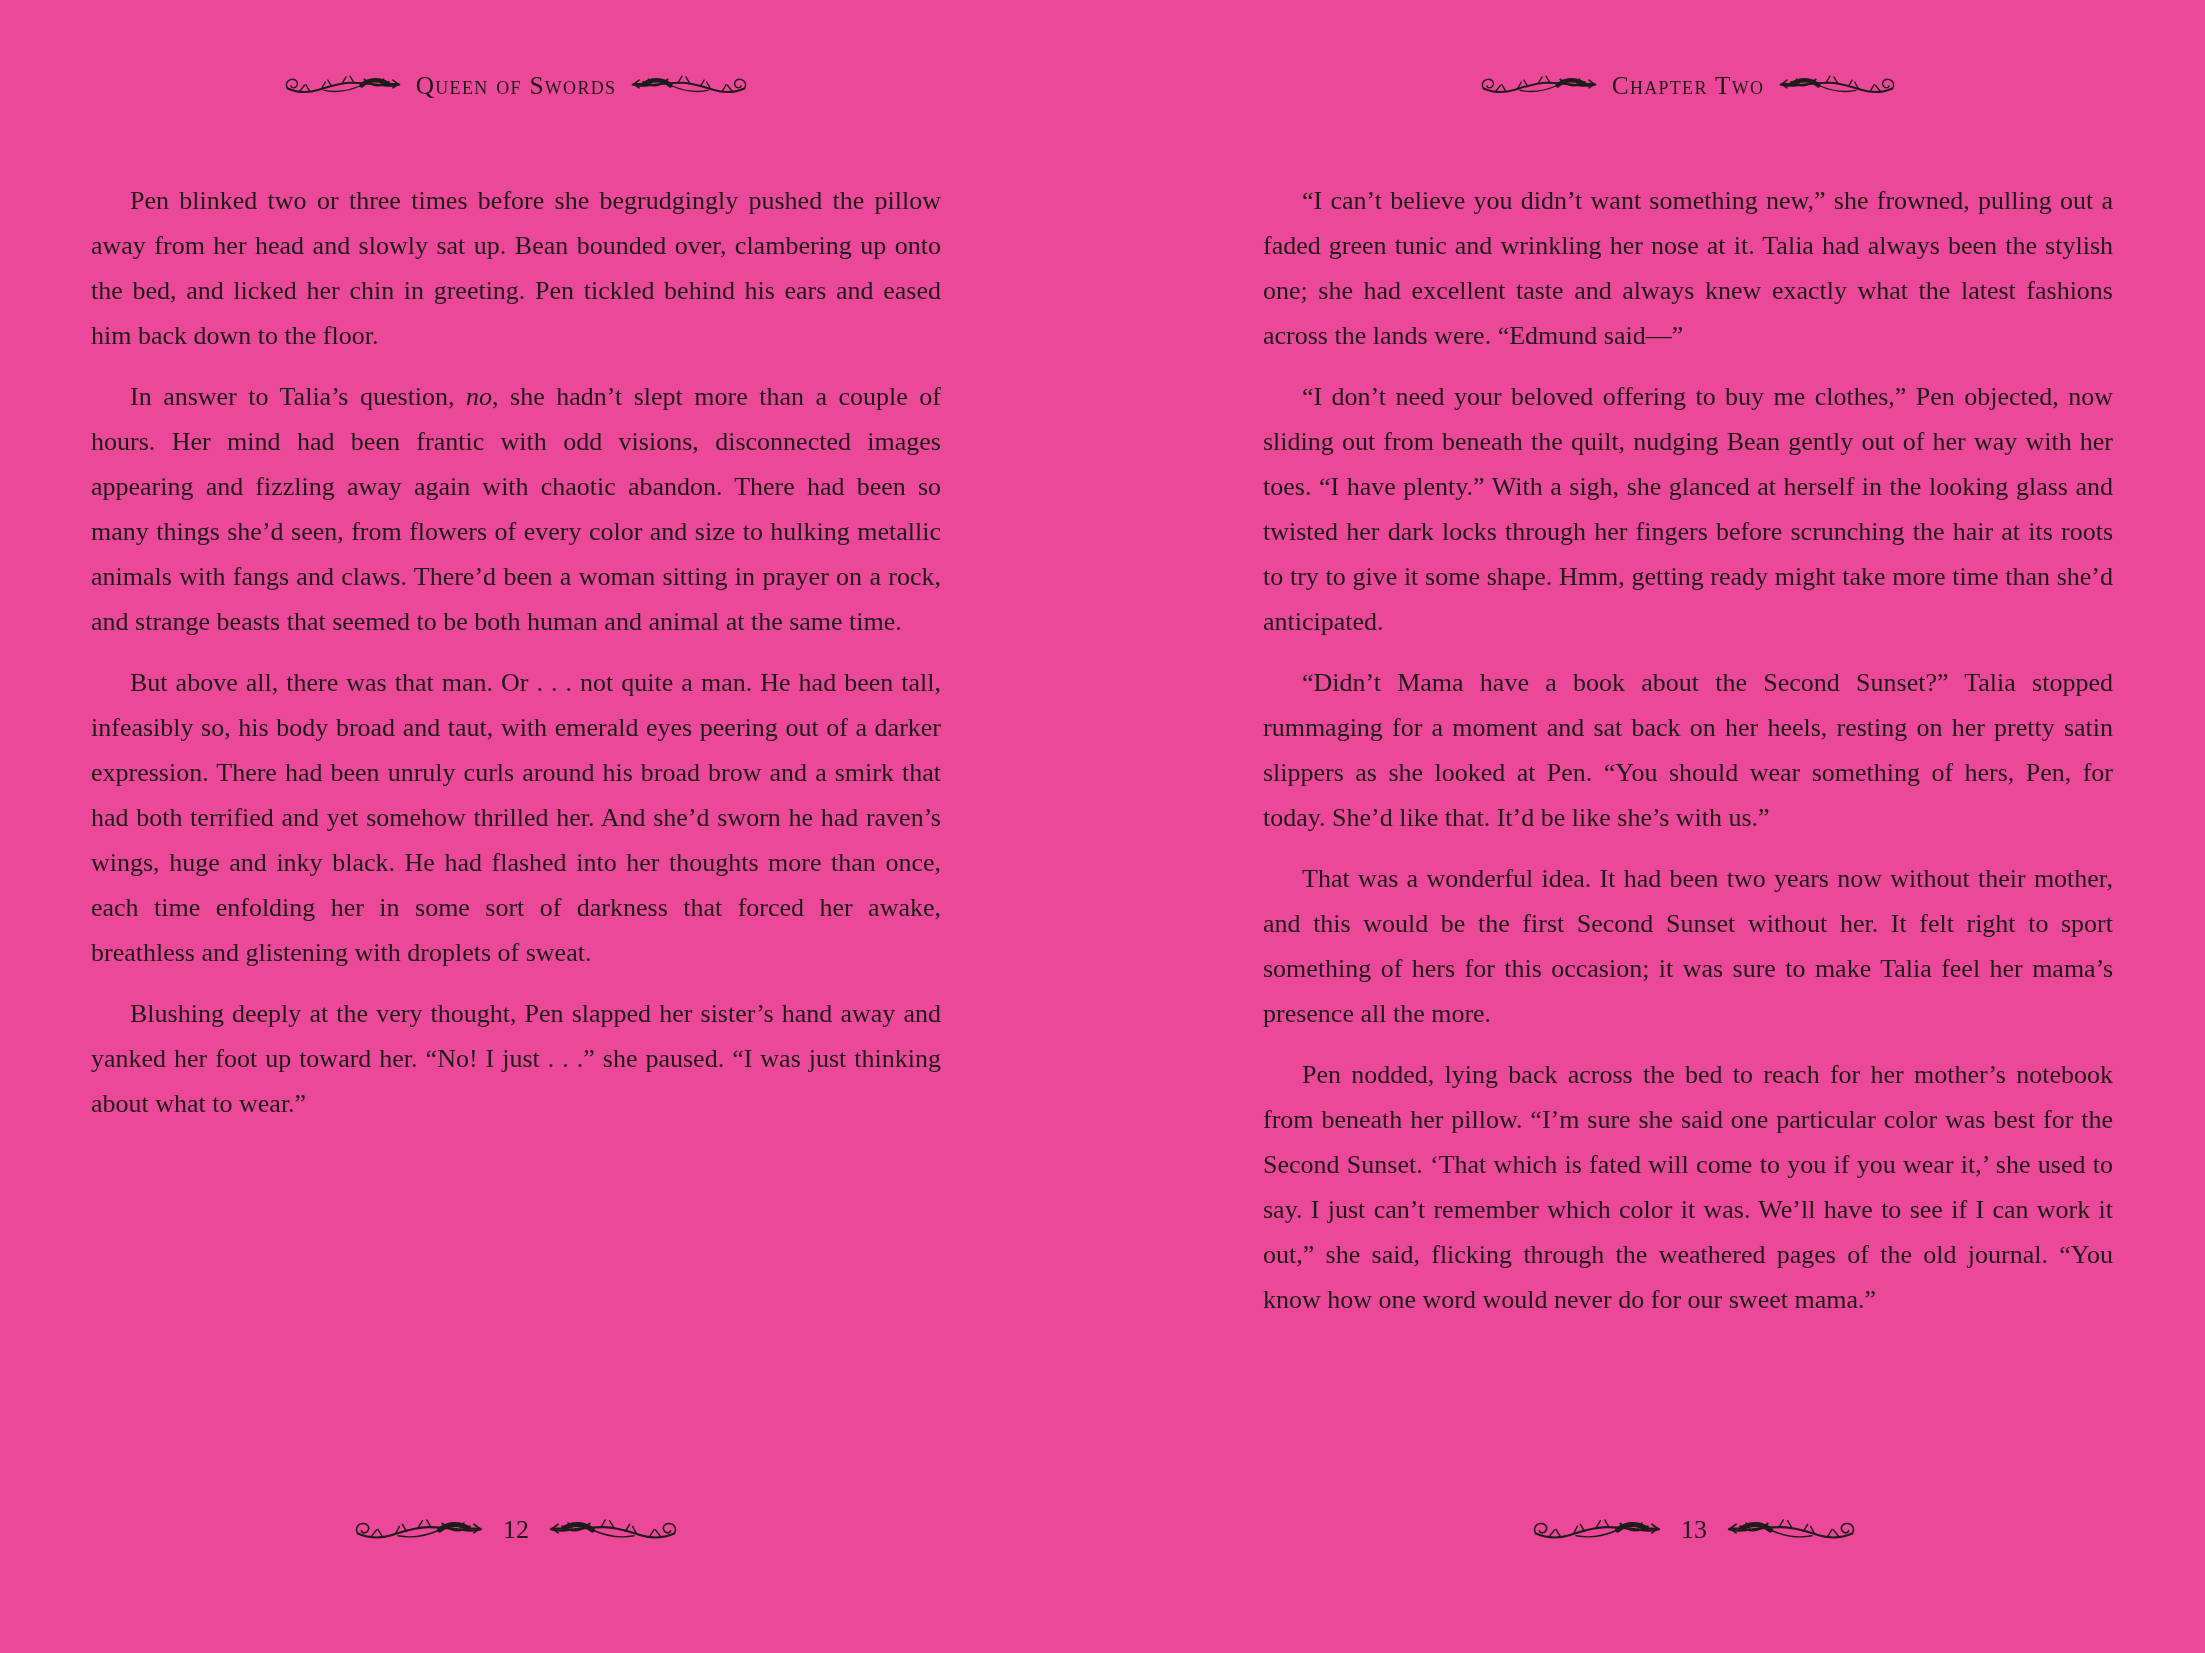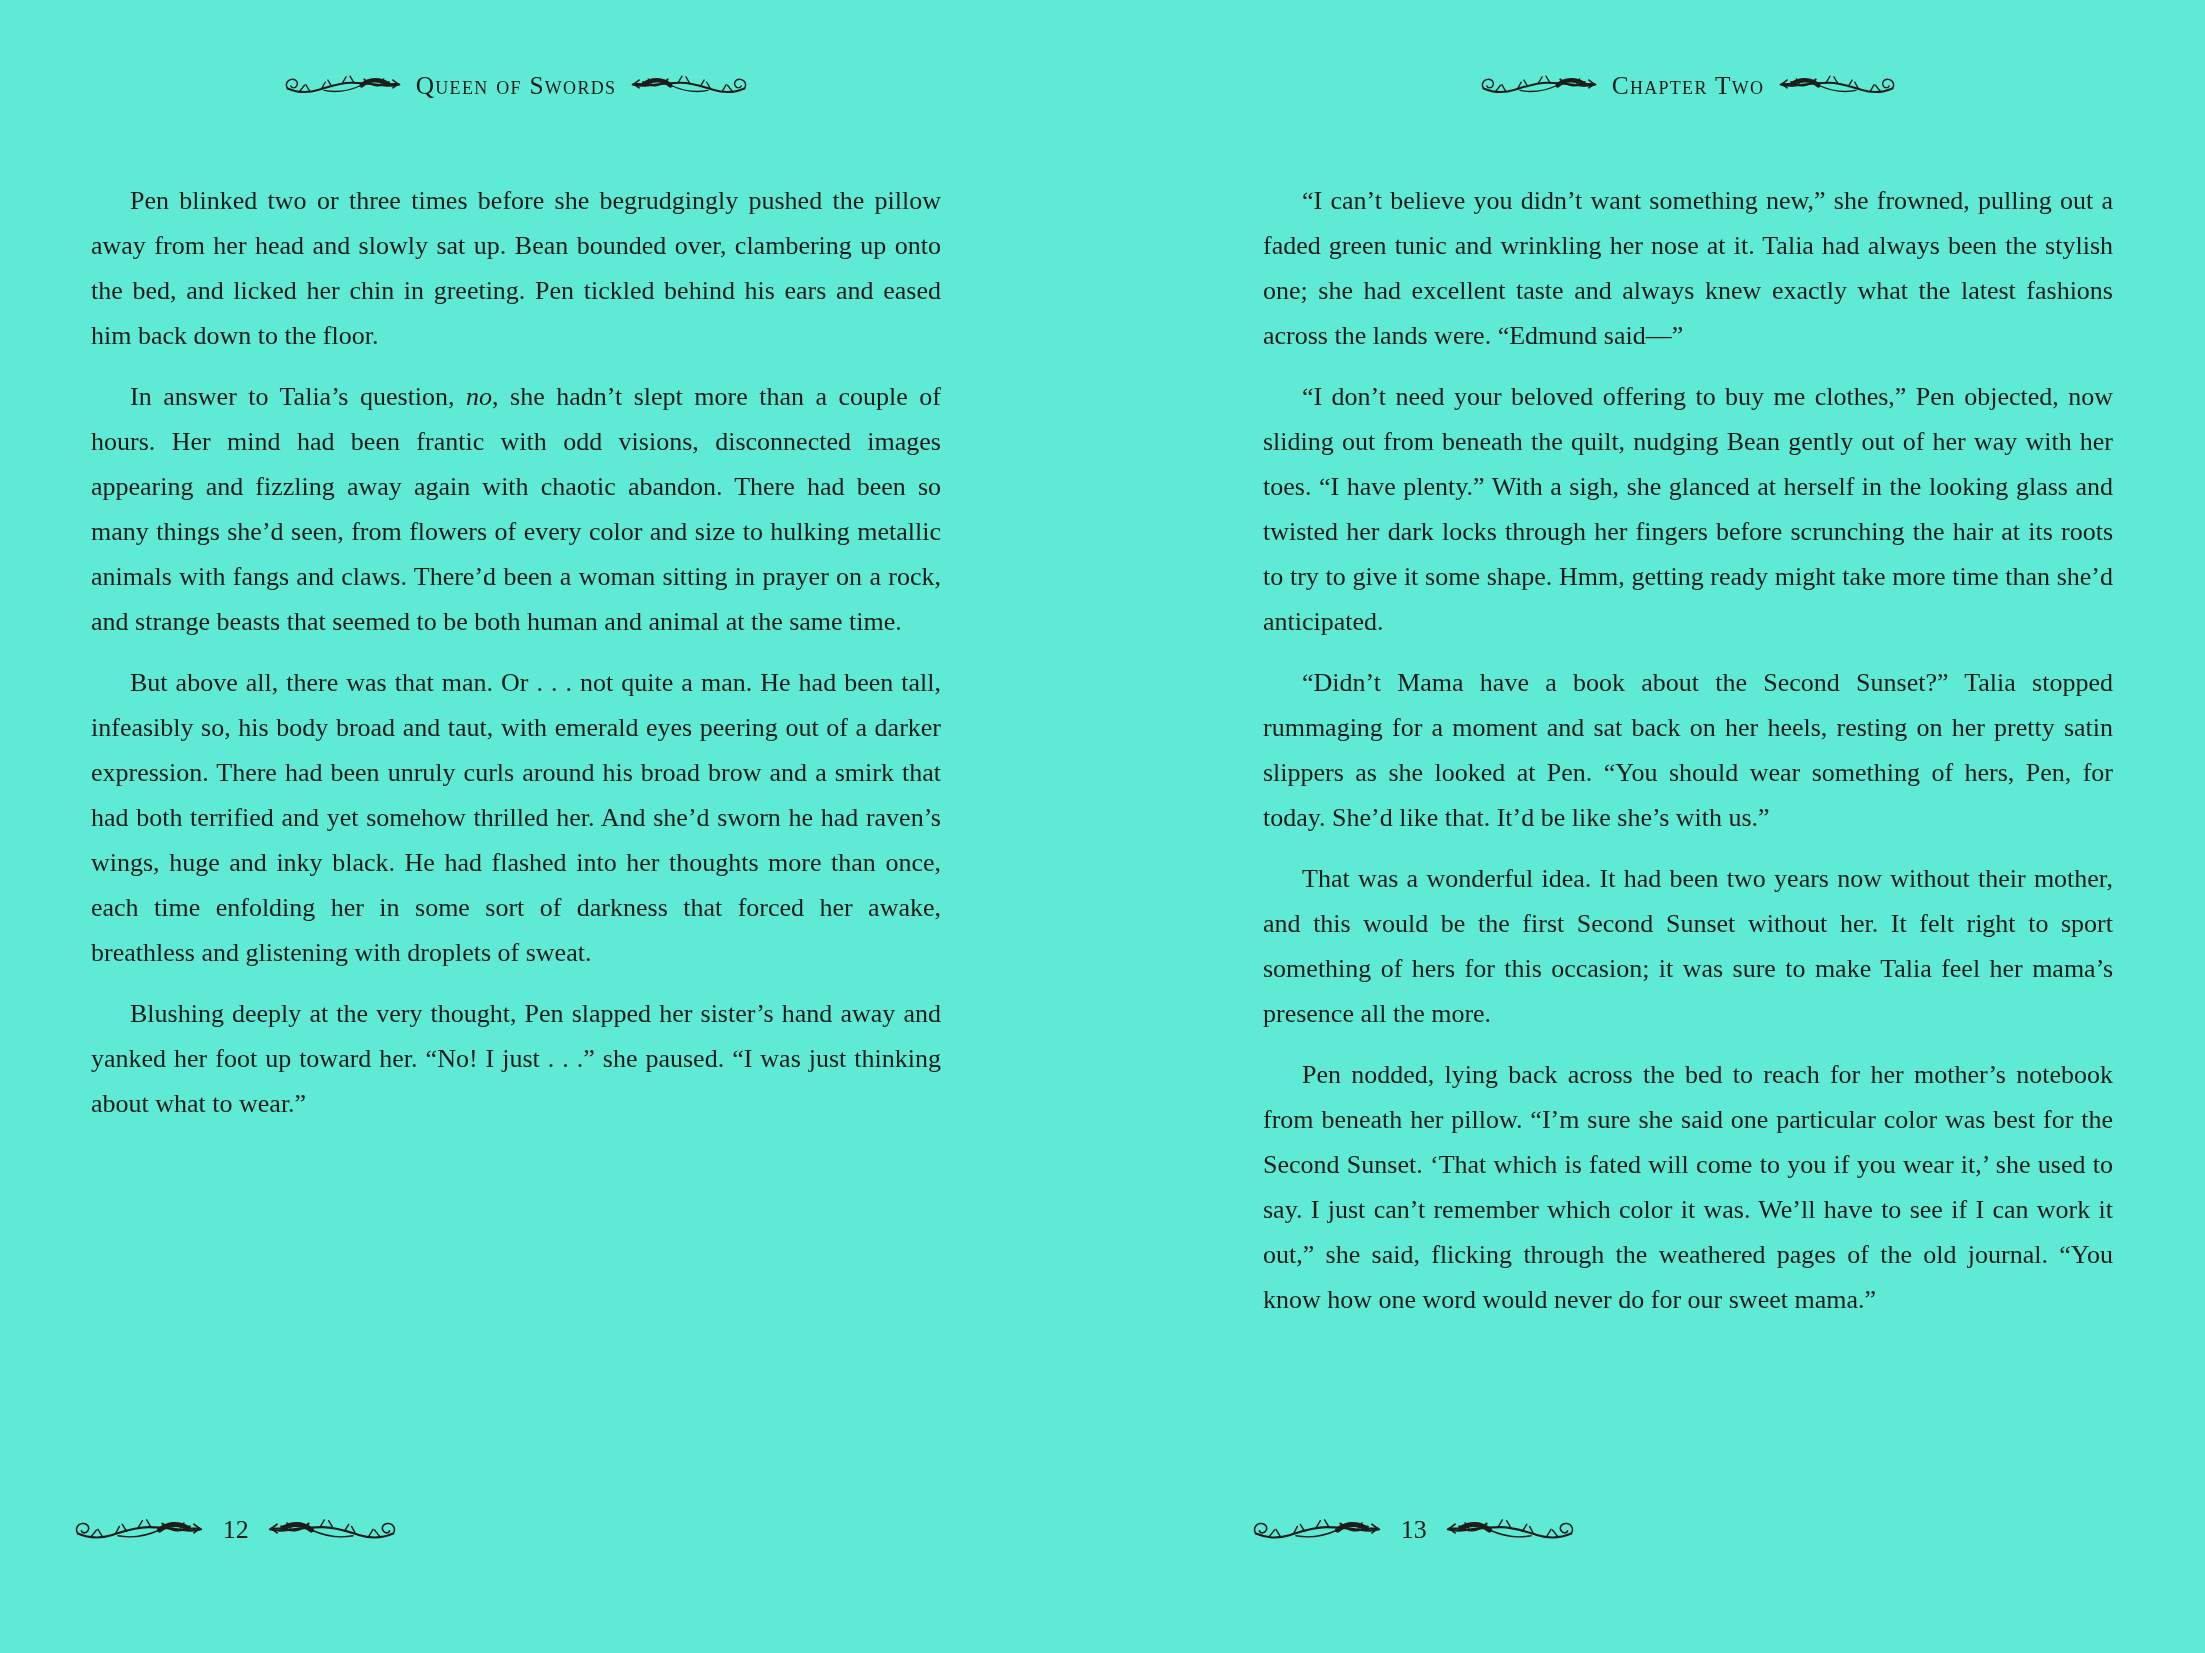--- a/index.html
+++ b/index.html
@@ -4,21 +4,21 @@
 <style>
   html, body { margin: 0; padding: 0; }
   body {
     width: 2205px; height: 1654px;
     background: #ffffff;
     font-family: "Liberation Serif", serif;
   }
   .spread {
     position: relative;
     width: 2205px; height: 1654px;
-    background: #5eead4;
+    background: #ec4899;
     color: #1d1c1a;
     overflow: hidden;
   }
   .page { position: absolute; top: 0; width: 1103px; height: 1654px; }
   .page.left  { left: 0; }
   .page.right { left: 1103px; }
 
   
   .running-head {
     position: absolute;
@@ -55,21 +55,21 @@
   .italic { font-style: italic; }
 
   
   .folio {
     position: absolute;
     top: 1513px;
     left: 75px;
     width: 882px;
     display: flex;
     align-items: center;
-    justify-content: flex-start;
+    justify-content: center;
     gap: 18.7px;
   }
   .page.right .folio { left: 150px; }
   .folio-number {
     font-size: 26px;
     color: #1d1c1a;
     white-space: nowrap;
   }
 
   

